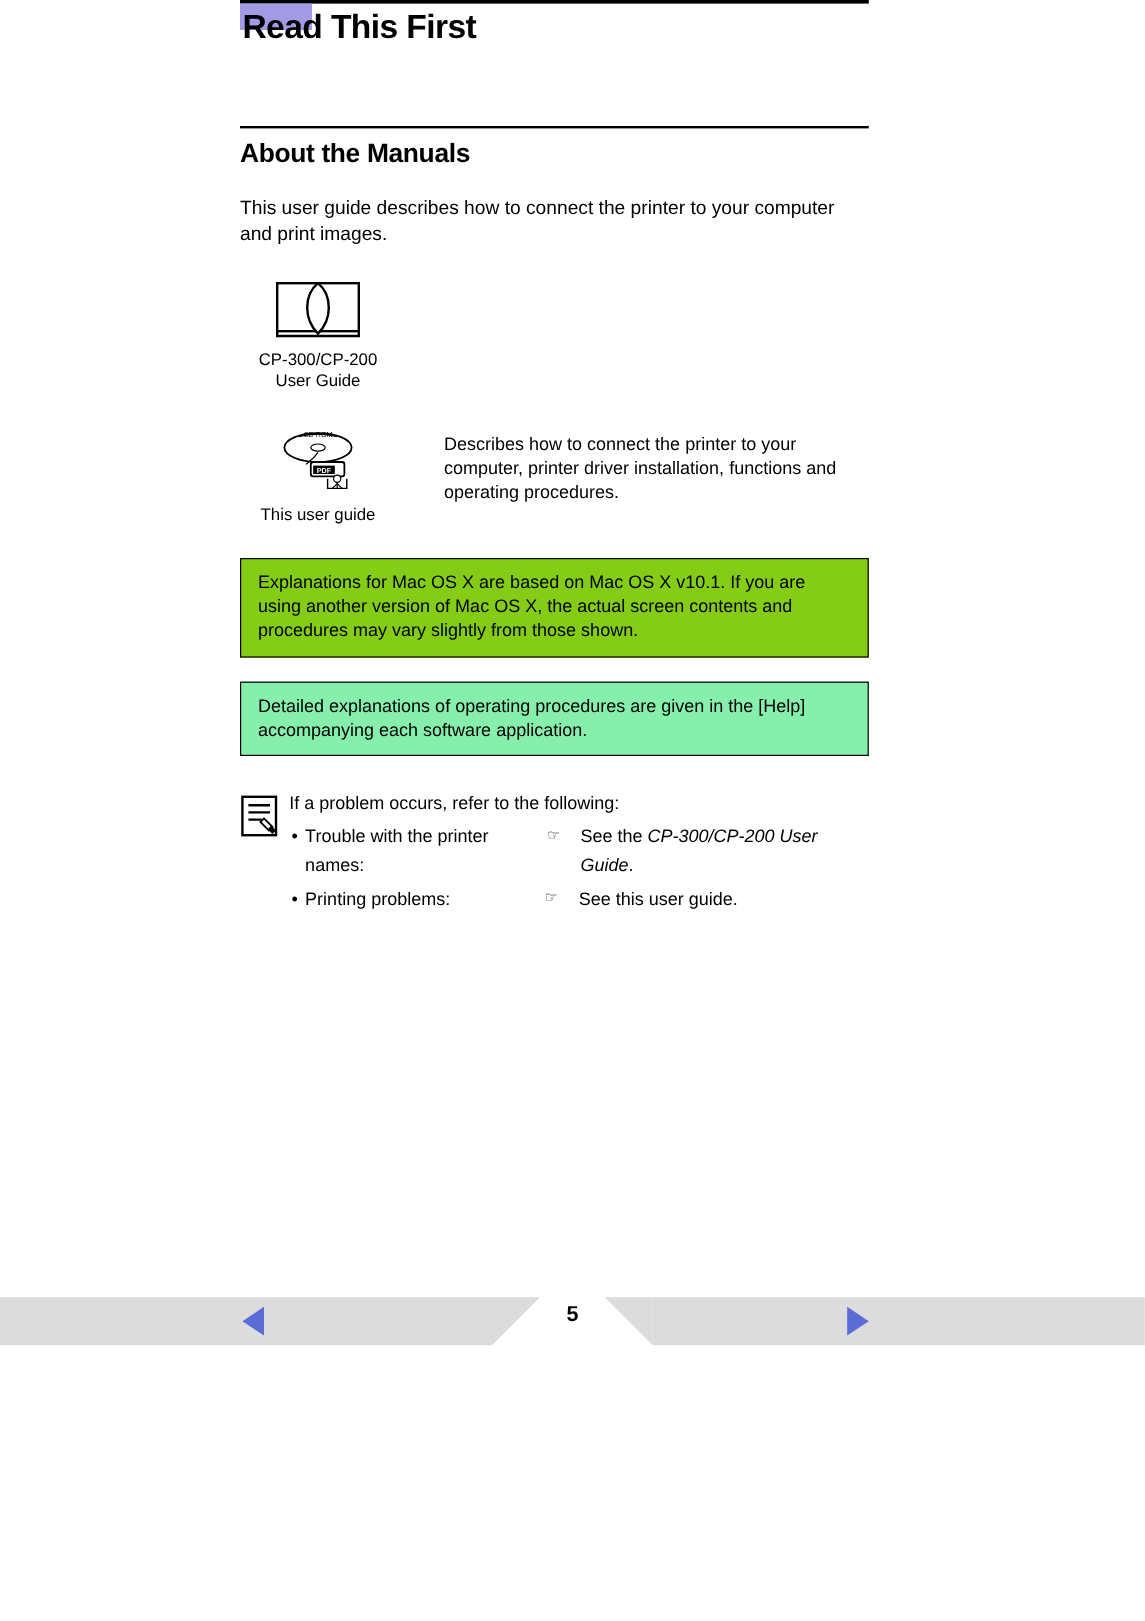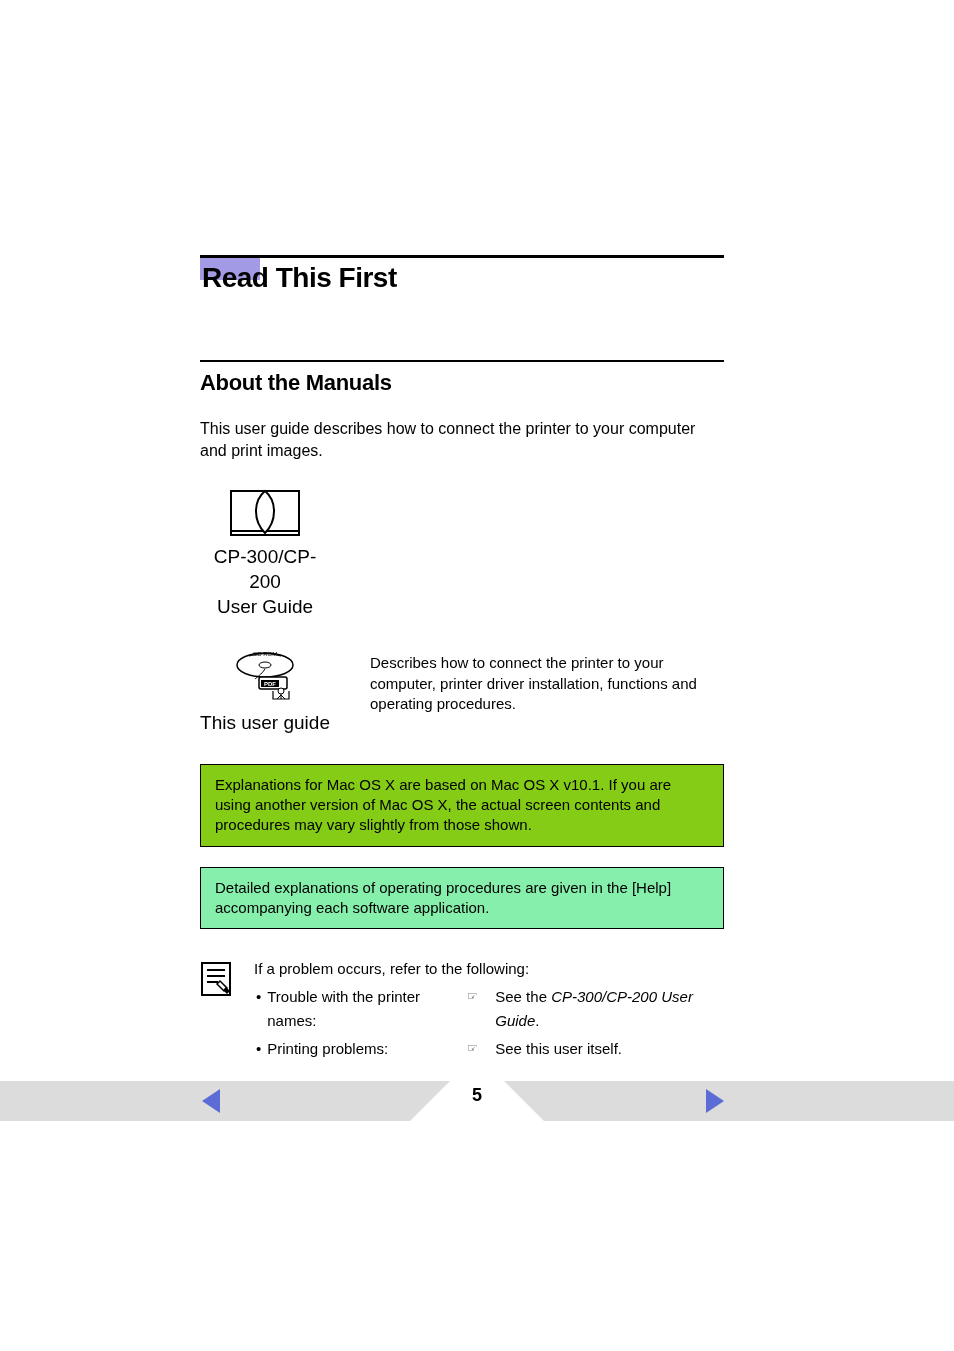--- a/index.html
+++ b/index.html
@@ -8,21 +8,20 @@
     background: #fff;
     font-family: Arial, Helvetica, sans-serif;
     color: #000;
     width: 954px;
   }
   .page {
     width: 954px;
     height: 1351px;
     position: relative;
     box-sizing: border-box;
-    padding-top: 255px;
     padding-left: 200px;
     padding-right: 230px;
   }
   .main-title-block {
     border-top: 3px solid #000;
     position: relative;
     margin-bottom: 60px;
   }
   .main-title-block .purple-tab {
     position: absolute;
@@ -63,21 +62,21 @@
     margin-bottom: 28px;
   }
   .manual-icon-col {
     width: 130px;
     flex: 0 0 130px;
     display: flex;
     flex-direction: column;
     align-items: center;
   }
   .manual-caption {
-    font-size: 19px;
+    font-size: 14px;
     text-align: center;
     line-height: 1.3;
     margin-top: 6px;
   }
   .manual-desc {
     font-size: 15px;
     line-height: 1.35;
     padding-top: 6px;
   }
   .info-box {
@@ -88,21 +87,21 @@
     line-height: 1.35;
     margin-top: 6px;
   }
   .info-box.white {
     background: #86efac;
     margin-top: 20px;
   }
   .note-block {
     display: flex;
     align-items: flex-start;
-    gap: 20px;
+    gap: 7px;
     margin-top: 28px;
   }
   .note-text {
     font-size: 15px;
     line-height: 1.6;
   }
   .bullet-line {
     display: flex;
     align-items: baseline;
     margin-top: 4px;
@@ -253,21 +252,21 @@
       </div>
       <div class="bullet-line">
         <span class="dot">•</span>
         <span class="lbl">Printing problems:</span>
         <span class="hand">
           <svg width="22" height="12" style="display:inline">
               <text x="0" y="10" font-size="12">☞</text>
             </svg>
         </span>
         <span>
-          <span>See this user itself.</span><span class="italic"></span><span></span>
+          <span>See this user guide.</span><span class="italic"></span><span></span>
         </span>
       </div>
     </div>
   </div>
 
   <div class="footer">
     <div class="footer-bg-left"></div>
     <div class="footer-tri-left"></div>
     <div class="footer-bg-right"></div>
     <div class="footer-tri-right"></div>

